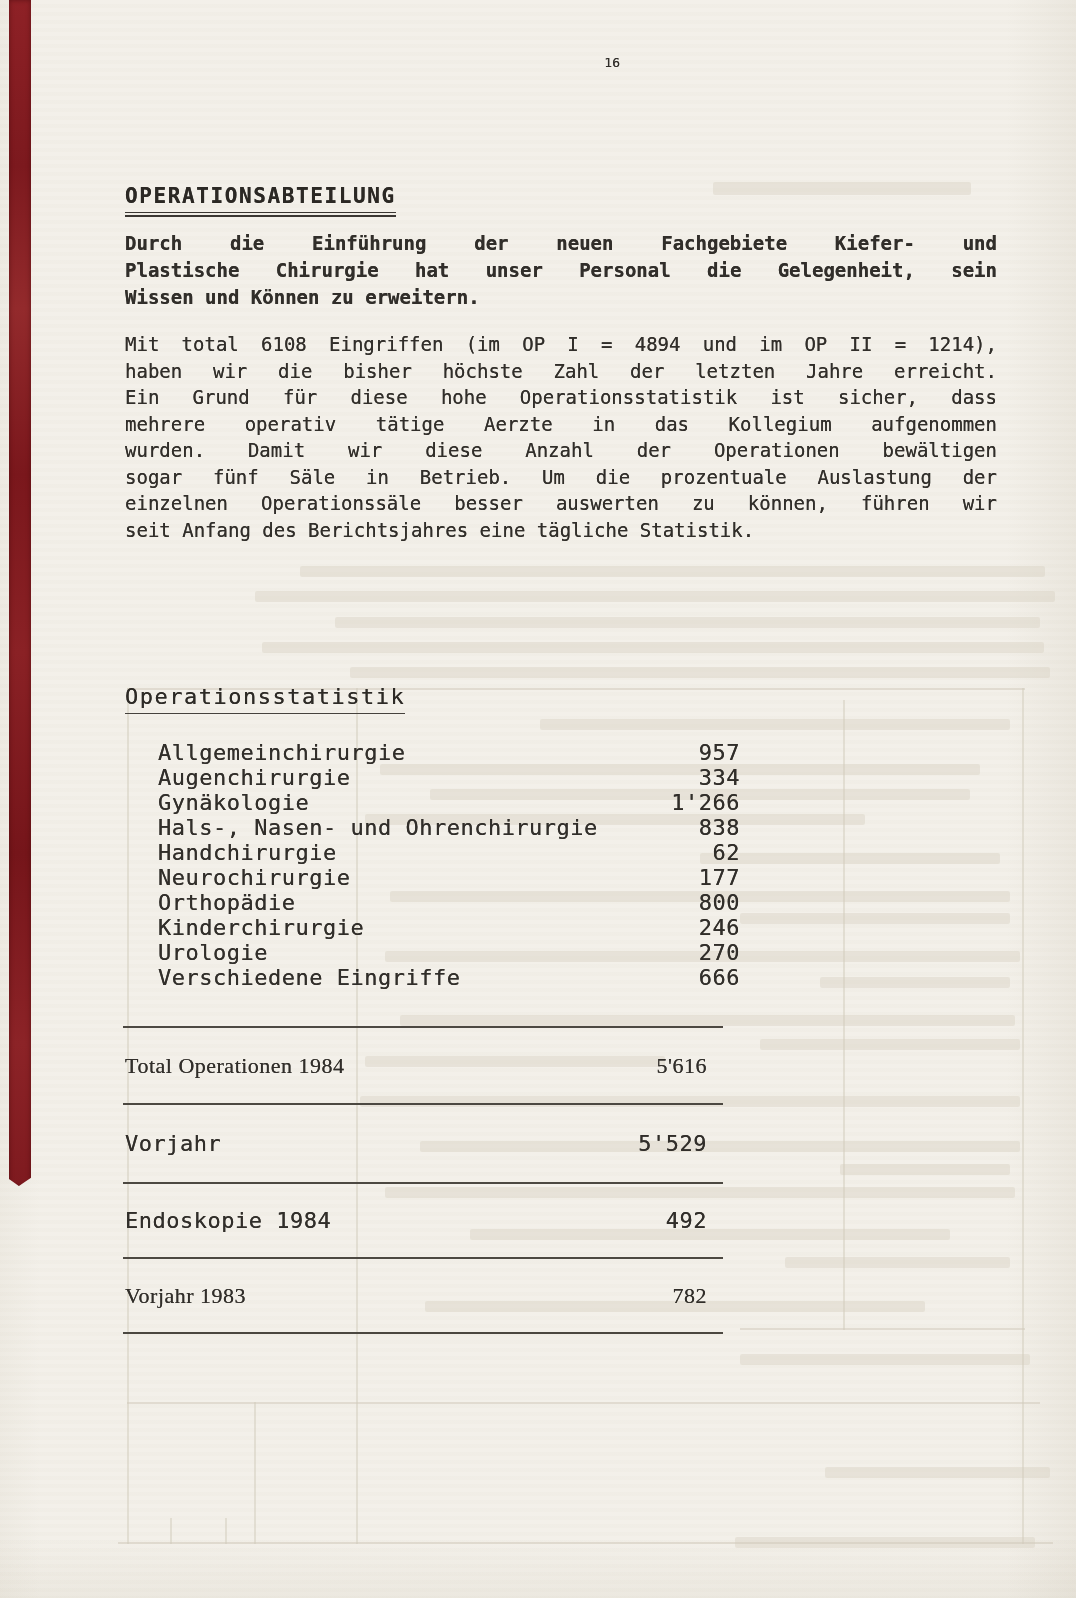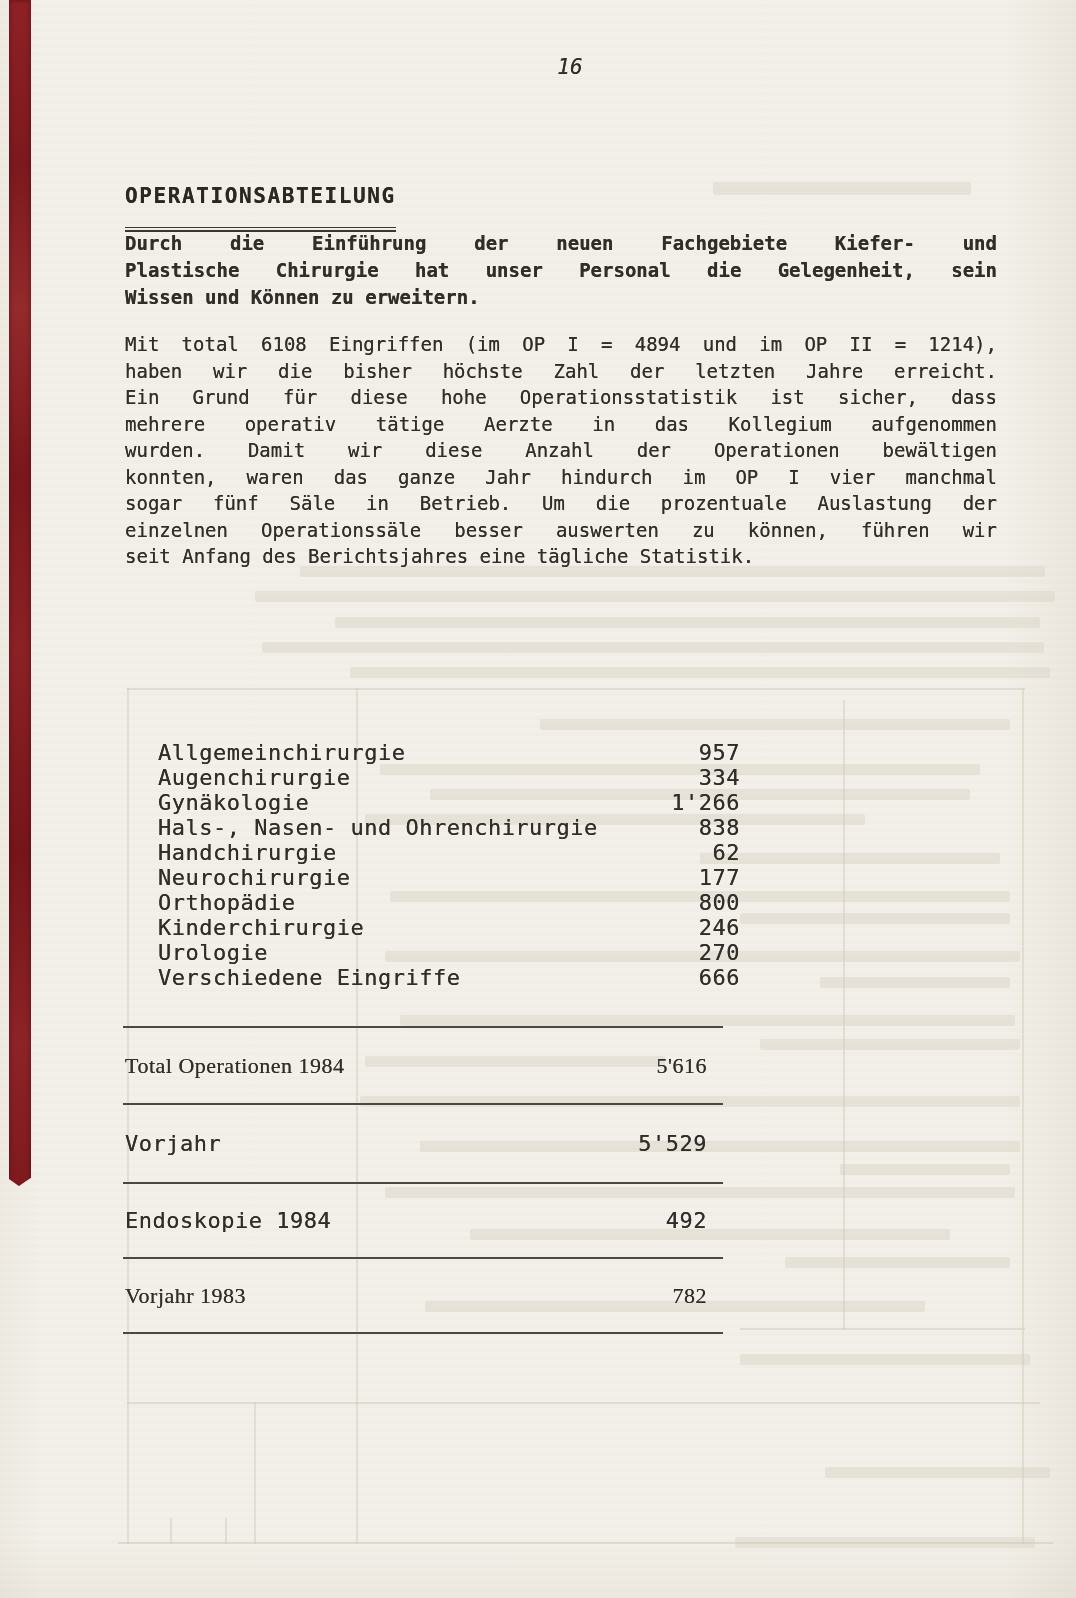--- a/index.html
+++ b/index.html
@@ -23,24 +23,24 @@
   
   .ribbon{
     position:absolute;left:9px;top:0;width:22px;height:1186px;
     background:linear-gradient(180deg,
       #8e2126 0%, #7c191e 14%, #932a2c 26%, #7a171c 40%,
       #8a2125 55%, #75151a 72%, #8c2327 88%, #7e1a1f 100%);
     box-shadow:inset 0 0 5px rgba(56,7,9,0.55), 1px 0 2px rgba(90,40,30,0.25);
     clip-path:polygon(0 0,100% 0,100% 99.3%,45% 100%,0 99.4%);
   }
 
-  .pagenum{position:absolute;left:520px;top:55px;width:100px;text-align:center;font-size:21px;font-style:italic;}
+  .pagenum{position:absolute;left:520px;top:55px;width:100px;text-align:right;font-size:13px;}
 
   .h1{position:absolute;left:125px;top:184px;font-size:21px;font-weight:bold;letter-spacing:1.6px;color:#2b2824;}
-  .dbl{position:relative;display:inline-block;padding-bottom:19px;border-bottom:1.7px solid #3b3733;}
+  .dbl{position:relative;display:inline-block;padding-bottom:4px;border-bottom:1.7px solid #3b3733;}
   .dbl::after{content:"";position:absolute;left:0;right:0;bottom:-5px;height:1.7px;background:#3b3733;}
 
   .para{position:absolute;left:125px;width:872px;font-size:19px;}
   .p1{top:230px;}
   .p2{top:331px;}
   .p1 .ln{line-height:27px;height:27px;font-weight:bold;}
   .p2 .ln{line-height:26.5px;height:26.5px;}
   .jline{text-align:justify;text-align-last:justify;white-space:normal;}
   .jlast{text-align:left;}
 
@@ -119,26 +119,28 @@
     <div class="ln jline">Plastische Chirurgie hat unser Personal die Gelegenheit, sein</div>
     <div class="ln jlast">Wissen und Können zu erweitern.</div>
   </div>
 
   <div class="para p2 ink">
     <div class="ln jline">Mit total 6108 Eingriffen (im OP I = 4894 und im OP II = 1214),</div>
     <div class="ln jline">haben wir die bisher höchste Zahl der letzten Jahre erreicht.</div>
     <div class="ln jline">Ein Grund für diese hohe Operationsstatistik ist sicher, dass</div>
     <div class="ln jline">mehrere operativ tätige Aerzte in das Kollegium aufgenommen</div>
     <div class="ln jline">wurden. Damit wir diese Anzahl der Operationen bewältigen</div>
-    <div class="ln jline">konnten, waren das ganze Jahr hindurch im OP I vier manchmal</div>
     <div class="ln jline">sogar fünf Säle in Betrieb. Um die prozentuale Auslastung der</div>
     <div class="ln jline">einzelnen Operationssäle besser auswerten zu können, führen wir</div>
     <div class="ln jlast">seit Anfang des Berichtsjahres eine tägliche Statistik.</div>
   </div>
 
+  <div class="h2 ink">
+    <span class="und">Operationsstatistik</span>
+  </div>
 
   <div class="stats ink">
     <div class="srow">
       <span>Allgemeinchirurgie</span>
       <span class="val">957</span>
     </div>
     <div class="srow">
       <span>Augenchirurgie</span>
       <span class="val">334</span>
     </div>

